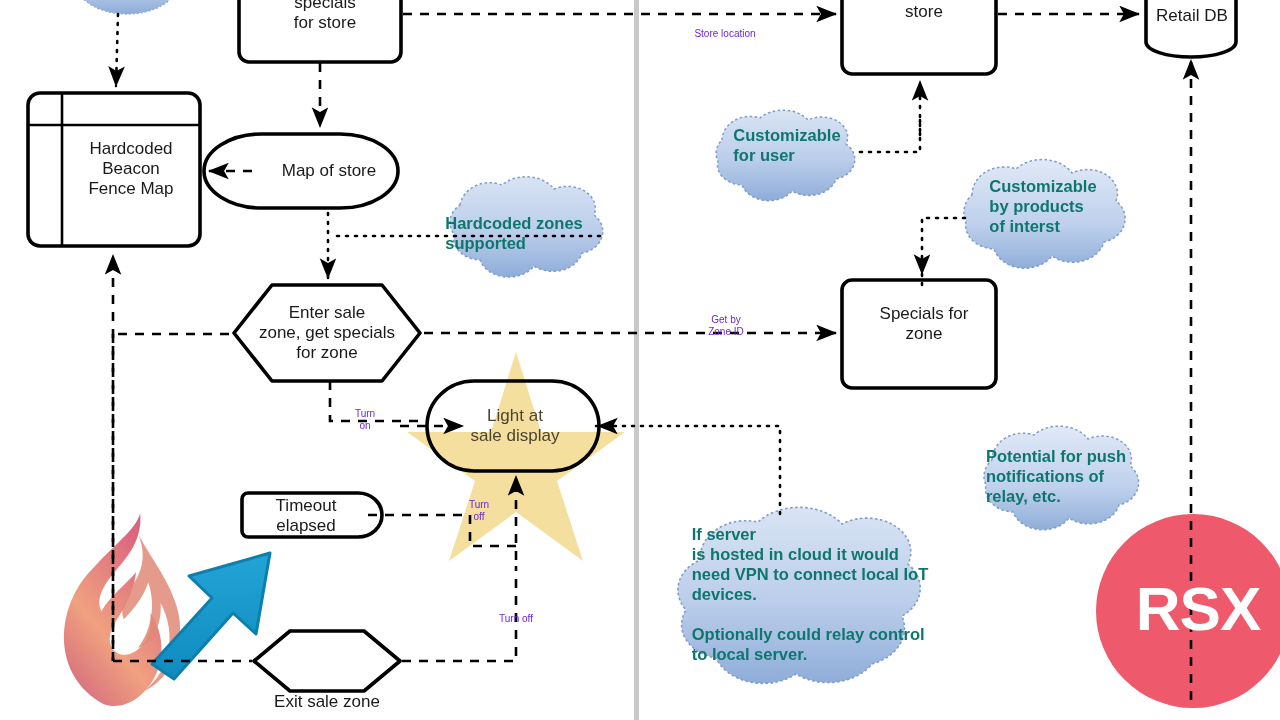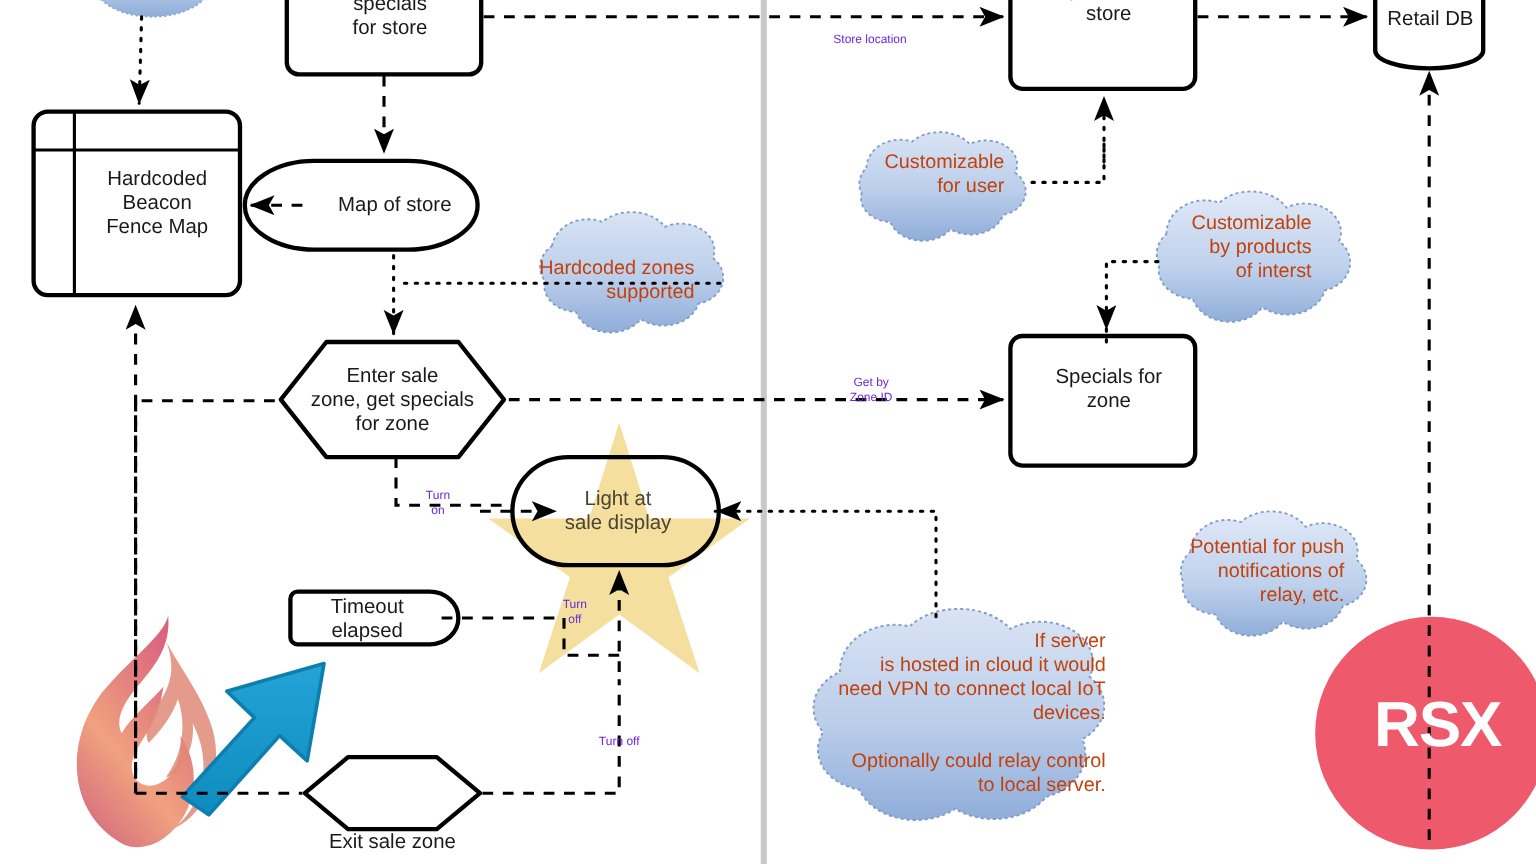--- a/index.html
+++ b/index.html
@@ -15,25 +15,25 @@
     display:flex;align-items:center;justify-content:center;
     text-align:center;color:#1a1a1a;line-height:1.18;
     white-space:pre-line;pointer-events:none;
   }
   .edge-label{
     position:absolute;color:#6d28d9;font-size:10px;line-height:1.15;
     text-align:center;white-space:pre-line;
   }
   .cloud-text{
     position:absolute;display:flex;align-items:center;justify-content:center;
-    text-align:right;color:#c2410c;line-height:1.22;white-space:pre-line;
+    text-align:left;color:#0f766e;line-height:1.22;white-space:pre-line;font-weight:bold;
   }
   .rsx-text{
     position:absolute;color:#ffffff;font-weight:bold;letter-spacing:-1px;
-    font-size:53px;line-height:1;
+    font-size:62px;line-height:1;
   }
   .divider{
     position:absolute;background:#c9c9c9;
   }
   .light-label{color:#4a4430;}
 </style>
 </head>
 <body>
 
 <div id="canvas">

